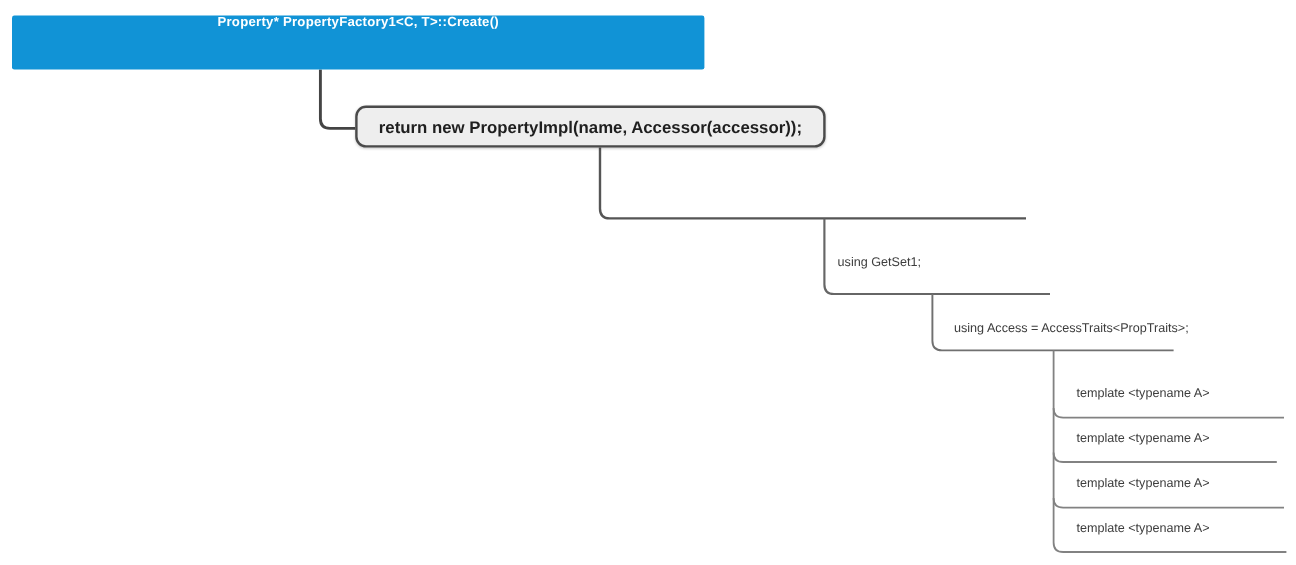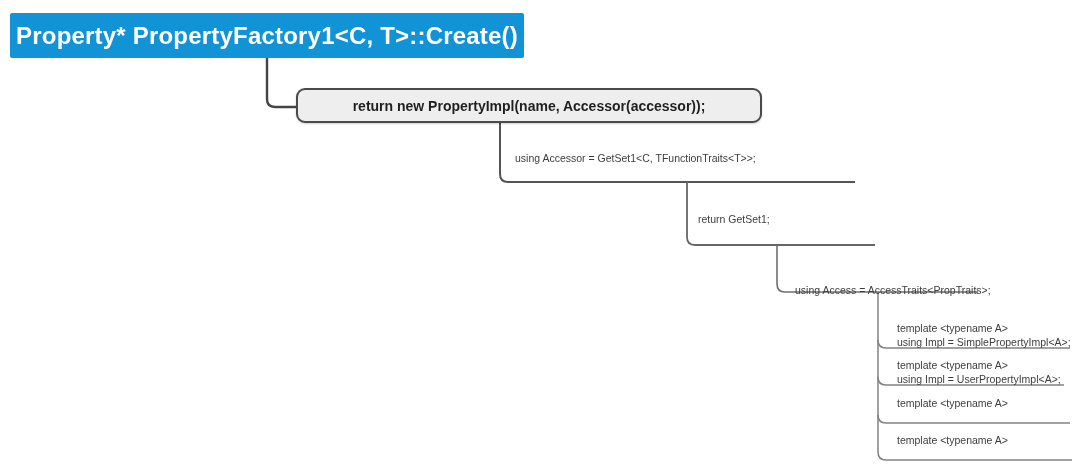--- a/index.html
+++ b/index.html
@@ -19,33 +19,33 @@
   svg.connectors path { fill: none; }
   .p-l1 { stroke: var(--line-dark, #444444); stroke-width: 2.4; }
   .p-l2 { stroke: var(--line-mid1, #555555); stroke-width: 2; }
   .p-l3 { stroke: var(--line-mid2, #666666); stroke-width: 1.8; }
   .p-l4 { stroke: var(--line-mid3, #707070); stroke-width: 1.6; }
   .p-l5 { stroke: var(--line-light, #828282); stroke-width: 1.5; }
 
   .root-box {
     position: absolute;
     left: 10px; top: 13px;
-    width: 514px; height: 45px;
+    width: 577px; height: 45px;
     background: var(--root-bg, #1193d6);
     color: var(--root-text, #ffffff);
     border-radius: 2px;
-    display: flex; align-items: center; justify-content: center;
-    font-size: 24px; font-weight: 700;
+    display: flex; justify-content: center;
+    font-size: 11px; font-weight: 700;
     letter-spacing: 0.2px;
     cursor: pointer;
   }
   .call-box {
     position: absolute;
     left: 296px; top: 88px;
-    width: 466px; height: 35px;
+    width: 392px; height: 35px;
     background: var(--call-bg, #eeeeee);
     border: 2px solid var(--call-border, #4a4a4a);
     border-radius: 9px;
     box-sizing: border-box;
     display: flex; align-items: center; justify-content: center;
     color: var(--call-text, #1f1f1f);
     font-size: 14px; font-weight: 700;
     box-shadow: 0 1px 2px rgba(0,0,0,0.18);
     cursor: pointer;
   }
@@ -83,39 +83,36 @@
 
   <div class="root-box">
     <span>Property* PropertyFactory1&lt;C, T&gt;::Create()</span>
   </div>
 
   <div class="call-box">
     <span>return new PropertyImpl(name, Accessor(accessor));</span>
   </div>
 
   <div class="code-node" style="left:515px; top:152px;">
-    <span class="cl">using Accessor = GetSet1&lt;C, TFunctionTraits&lt;T&gt;&gt;;</span>
   </div>
 
   <div class="code-node" style="left:698px; top:213px;">
-    <span class="cl">return GetSet1;</span>
+    <span class="cl">using GetSet1;</span>
   </div>
 
-  <div class="code-node" style="left:795px; top:284px;">
+  <div class="code-node" style="left:795px; top:268px;">
     <span class="cl">using Access = AccessTraits&lt;PropTraits&gt;;</span>
   </div>
 
   <div class="code-node" style="left:897px; top:322px;">
     <span class="cl">template &lt;typename A&gt;</span>
-    <span class="cl">using Impl = SimplePropertyImpl&lt;A&gt;;</span>
   </div>
 
   <div class="code-node" style="left:897px; top:359px;">
     <span class="cl">template &lt;typename A&gt;</span>
-    <span class="cl">using Impl = UserPropertyImpl&lt;A&gt;;</span>
   </div>
 
   <div class="code-node" style="left:897px; top:397px;">
     <span class="cl">template &lt;typename A&gt;</span>
   </div>
 
   <div class="code-node" style="left:897px; top:434px;">
     <span class="cl">template &lt;typename A&gt;</span>
   </div>
 

